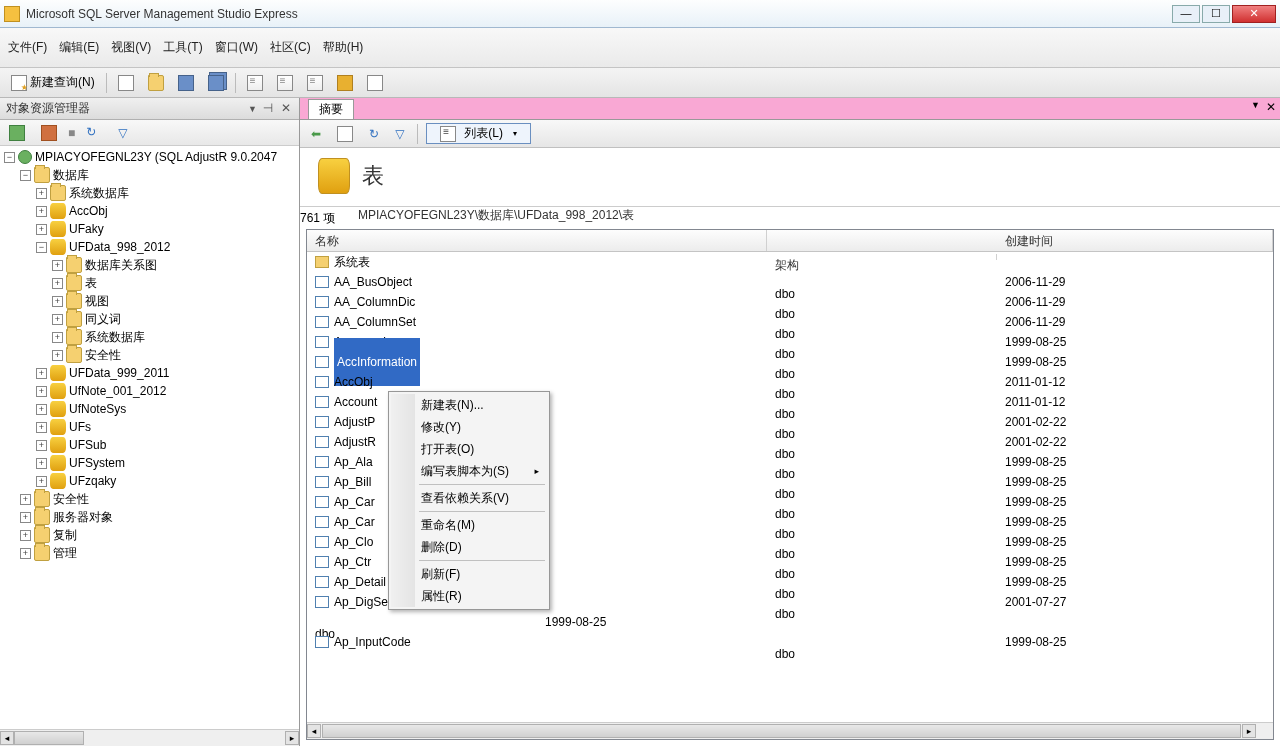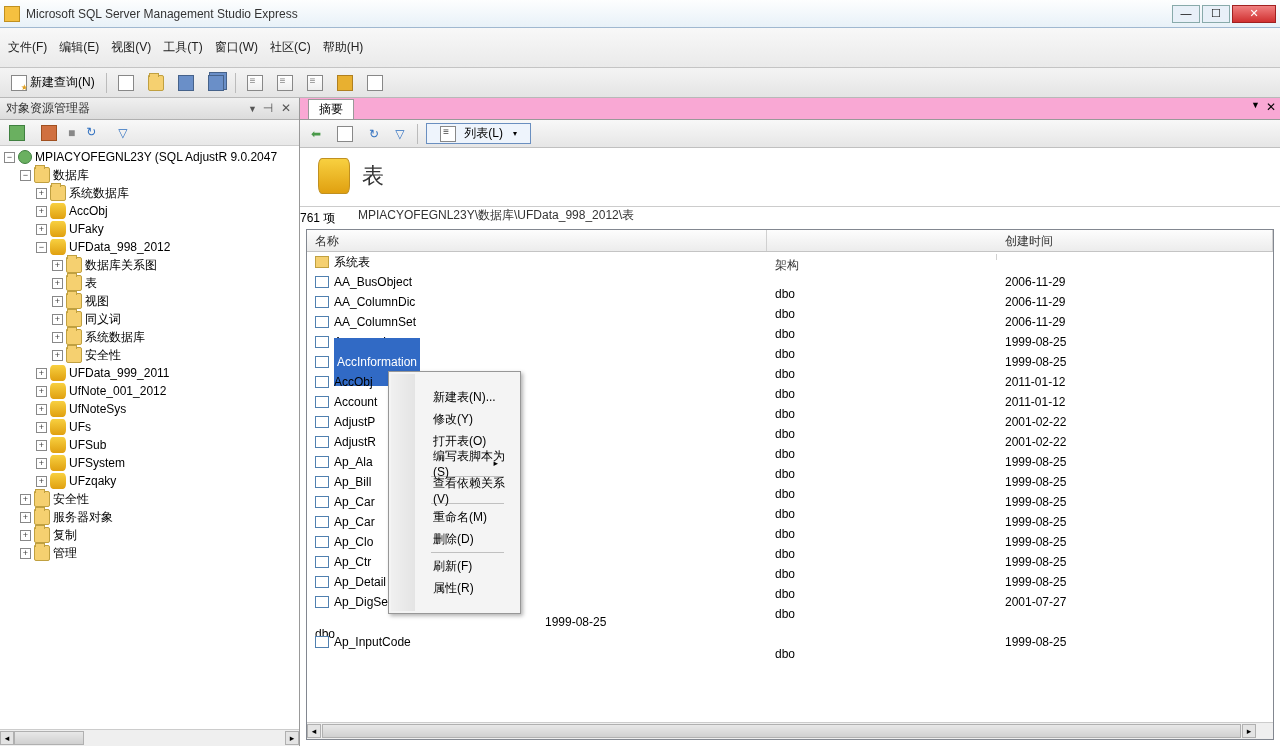--- a/index.html
+++ b/index.html
@@ -79,21 +79,21 @@
 .row .cell.col-name { display:flex; align-items:center; gap:5px; }
 .row.selected .cell.col-name .sel-wrap { background:#316ac5; color:#fff; padding: 17px 3px; }
 .ico-tbl { width:14px; height:12px; background:#fff; border:1px solid #5080b0; display:inline-block; }
 .ico-sysfolder { width:14px; height:12px; background:#f5d070; border:1px solid #c0a040; display:inline-block; }
 .grid-hscroll { height:17px; background:#efefef; border-top:1px solid #ccc; position:relative; }
 .grid-hscroll .arrow { position:absolute; top:1px; width:14px; height:14px; background:#e4e4e4; border:1px solid #b0b0b0; text-align:center; line-height:12px; font-size:9px;}
 .grid-hscroll .arrow.l { left:0;} .grid-hscroll .arrow.r { right:17px; }
 .grid-hscroll .thumb { position:absolute; left:15px; right:32px; top:1px; height:14px; background:linear-gradient(#e8e8e8,#d0d0d0); border:1px solid #b0b0b0;}
 
 
-.context-menu { position:absolute; left:388px; top:371px; width:133px; background:#f4f4f4; border:1px solid #979797; box-shadow: 2px 2px 4px rgba(0,0,0,0.3); padding: 14px; z-index: 100; }
+.context-menu { position:absolute; left:388px; top:391px; width:162px; background:#f4f4f4; border:1px solid #979797; box-shadow: 2px 2px 4px rgba(0,0,0,0.3); padding: 2px; z-index: 100; }
 .context-menu .gutter-strip { width: 24px; position:absolute; left:2px; top:2px; bottom:2px; background: linear-gradient(to right,#f0f0f0,#e4e4e4); }
 .context-menu .item { height: 22px; display:flex; align-items:center; padding-left: 30px; position:relative; cursor:default; }
 .context-menu .sep { height:1px; background:#c0c0c0; margin: 2px 2px 2px 28px; }
 .context-menu .submenu-arrow { position:absolute; right:8px; font-size:9px; }
 .highlight-box { position:absolute; border:2px solid #e03030; pointer-events:none; }
 
 
 .statusbar { height:22px; background:linear-gradient(#f4f4f4,#e4e4e4); border-top:1px solid #b0b0b0; display:flex; align-items:center; padding:16px 10px; color:#333;margin-top:28px; }
 
 

